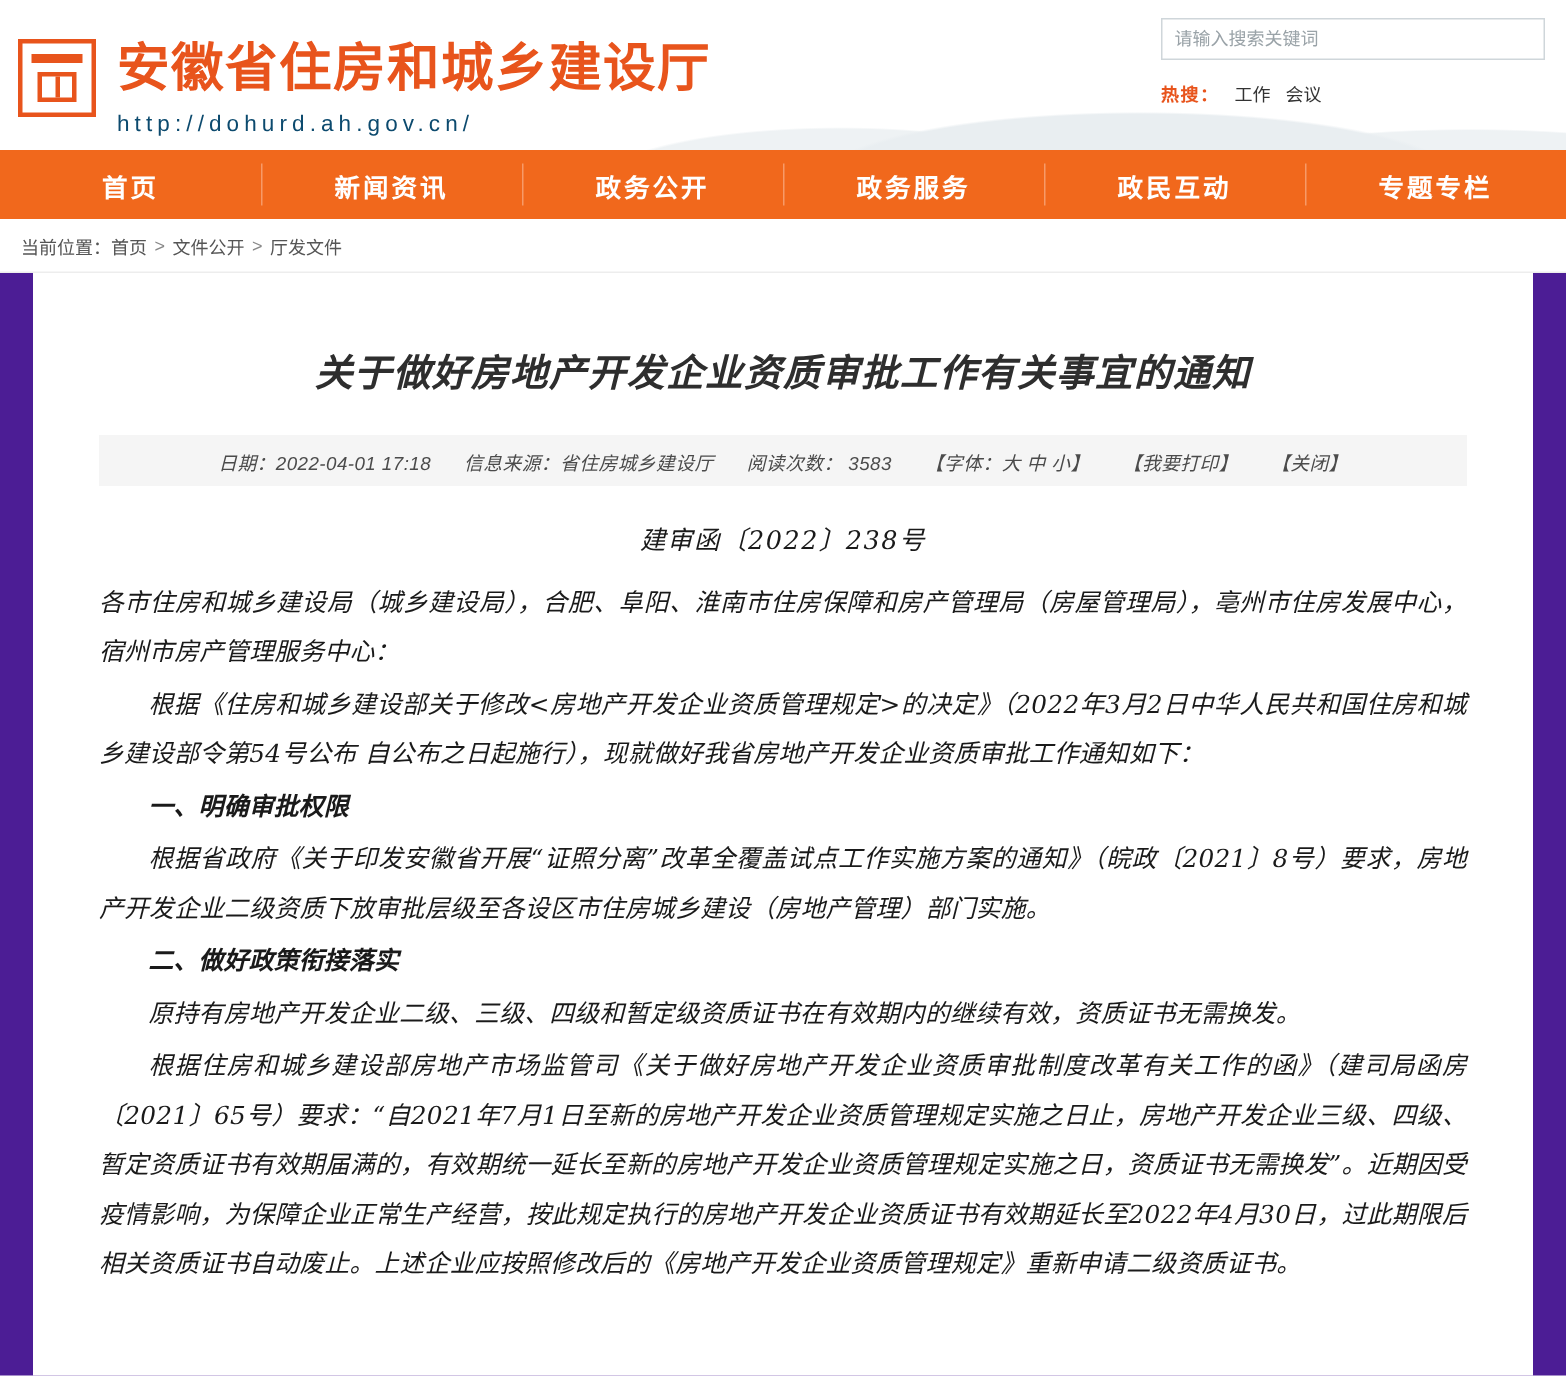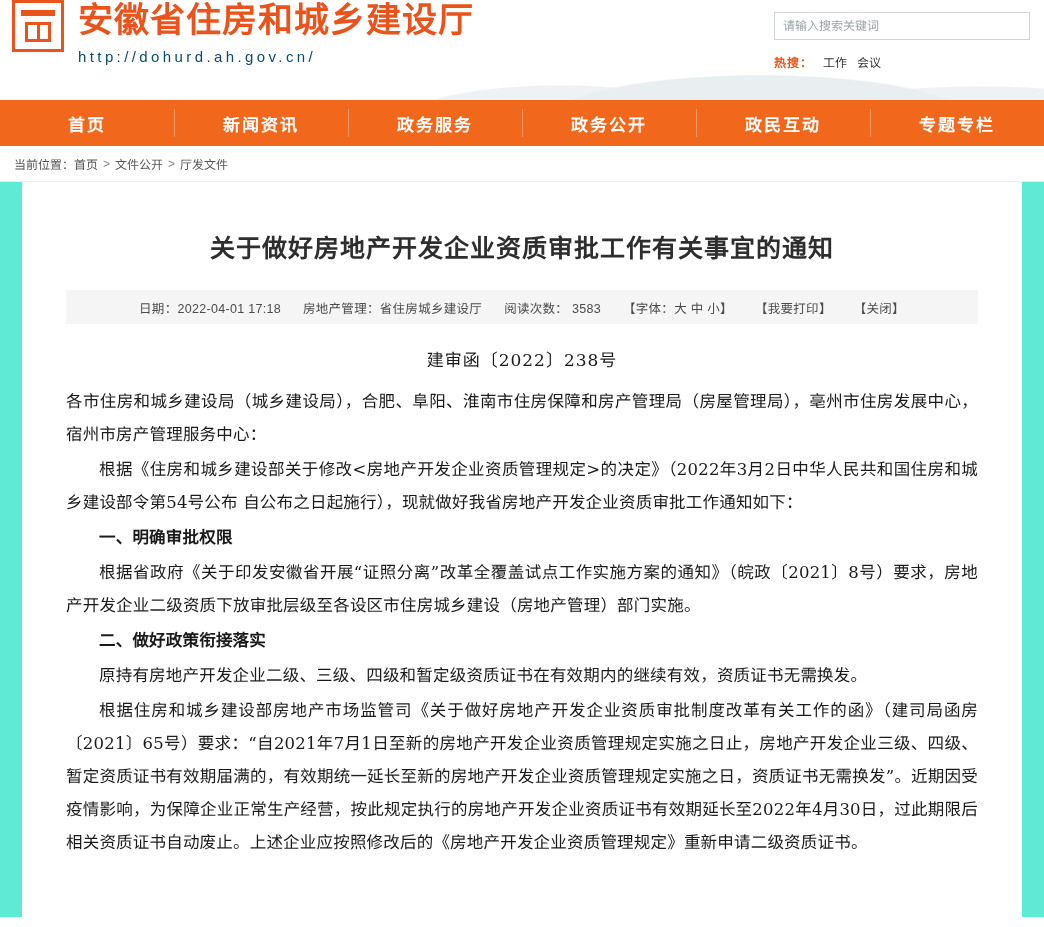--- a/index.html
+++ b/index.html
@@ -23,21 +23,21 @@
     position: absolute;
     left: 0; top: 0; right: 0; bottom: 0;
     background:
       radial-gradient(ellipse 340px 70px at 760px 118px, #e9eef1 0%, #e9eef1 60%, rgba(233,238,241,0) 62%),
       radial-gradient(ellipse 260px 60px at 560px 122px, #eef2f4 0%, #eef2f4 60%, rgba(238,242,244,0) 62%),
       radial-gradient(ellipse 300px 55px at 980px 120px, #eef2f4 0%, #eef2f4 60%, rgba(238,242,244,0) 62%);
     pointer-events: none;
   }
   .logo-block {
     position: absolute;
-    left: 12px; top: 0;
+    left: 12px; top: 26px;
     display: flex;
     align-items: flex-start;
   }
   .logo-mark {
     width: 52px; height: 52px;
     border: 3px solid #e8541c;
     background: #ffffff;
     position: relative;
     margin-right: 14px;
     flex: none;
@@ -149,23 +149,24 @@
     padding-left: 14px;
     font-size: 12px;
     color: #555;
     border-bottom: 1px solid #ededed;
   }
   .breadcrumb-bar a { color: #555; text-decoration: none; }
   .crumb-sep { margin: 0 5px; color: #888; }
 
   
   .page-body {
-    background: #5eead4;
+    background: #4c1d95;
     padding: 0;
     min-height: 735px;
+    font-style: italic;
   }
   .article-card {
     background: #ffffff;
     margin: 0 22px;
     padding: 30px 44px 20px 44px;
     min-height: 735px;
   }
   .article-title {
     text-align: center;
     font-size: 25px;
@@ -236,43 +237,43 @@
       <span class="hot-label">热搜：</span>
       <span class="hot-word">工作</span>
       <span class="hot-word">会议</span>
     </div>
   </div>
 </div>
 
 <div class="nav">
   <div class="nav-item">首页</div>
   <div class="nav-item">新闻资讯</div>
+  <div class="nav-item">政务公开</div>
   <div class="nav-item">政务服务</div>
-  <div class="nav-item">政务公开</div>
   <div class="nav-item">政民互动</div>
   <div class="nav-item">专题专栏</div>
 </div>
 
 <div class="breadcrumb-bar">
   <span>当前位置：</span>
   <a href="#">首页</a>
   <span class="crumb-sep">&gt;</span>
   <a href="#">文件公开</a>
   <span class="crumb-sep">&gt;</span>
   <a href="#">厅发文件</a>
 </div>
 
 <div class="page-body">
   <div class="article-card">
 
     <h1 class="article-title">关于做好房地产开发企业资质审批工作有关事宜的通知</h1>
 
     <div class="meta-bar">
       <span class="meta-item">日期：2022-04-01 17:18</span>
-      <span class="meta-item">房地产管理：省住房城乡建设厅</span>
+      <span class="meta-item">信息来源：省住房城乡建设厅</span>
       <span class="meta-item">阅读次数： 3583</span>
       <span class="meta-item meta-link">【字体：大 中 小】</span>
       <span class="meta-item meta-link">【我要打印】</span>
       <span class="meta-item meta-link">【关闭】</span>
     </div>
 
     <div class="doc-number">建审函〔2022〕238号</div>
 
     <div class="doc-body">
       <p>各市住房和城乡建设局（城乡建设局），合肥、阜阳、淮南市住房保障和房产管理局（房屋管理局），亳州市住房发展中心，宿州市房产管理服务中心：</p>

